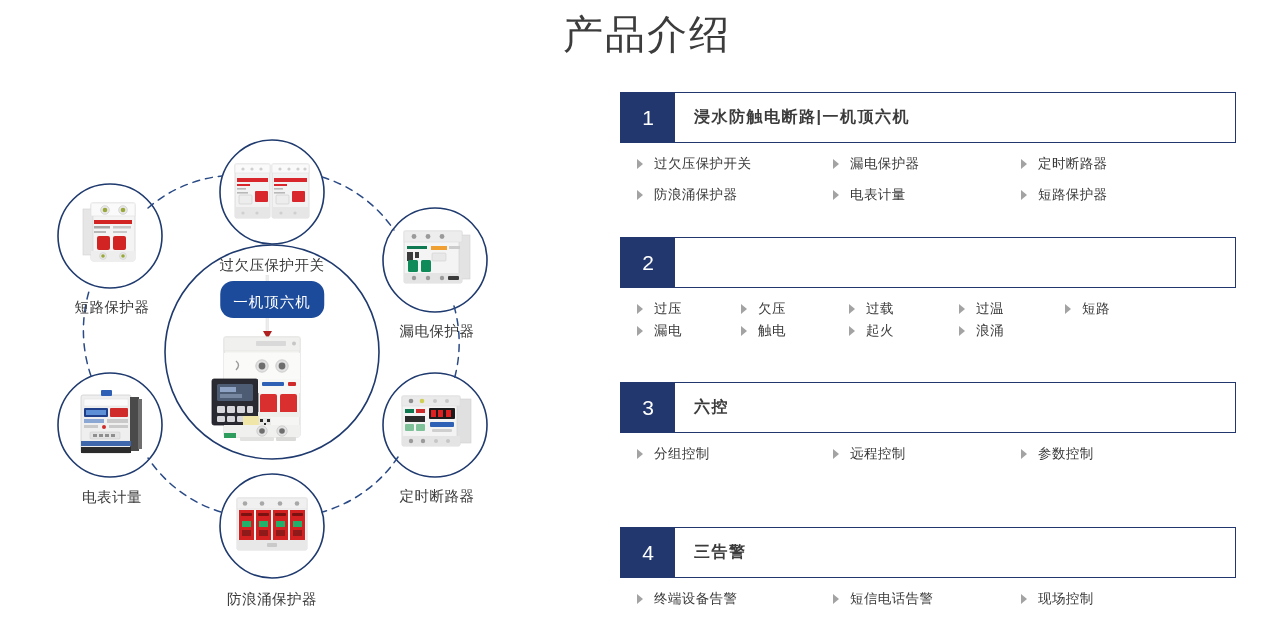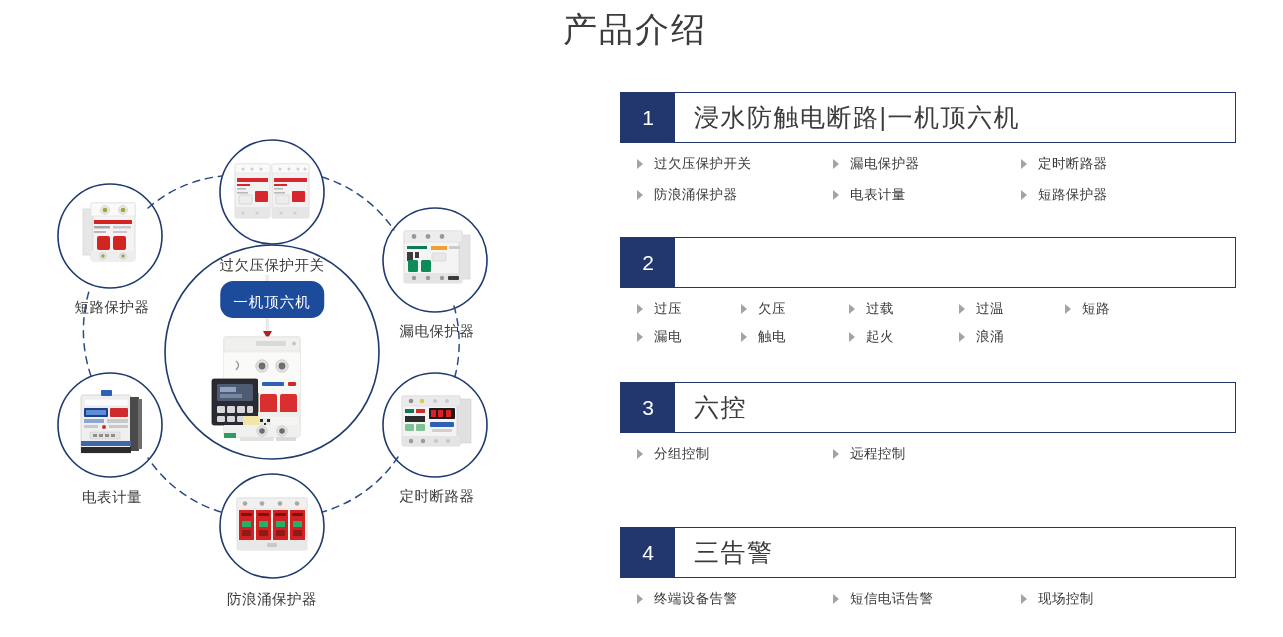--- a/index.html
+++ b/index.html
@@ -55,21 +55,21 @@
 
   
   #content-panel {
     position: absolute;
     left: 563px; top: 0;
     width: 720px; height: 637px;
   }
   #page-title {
     position: absolute;
     left: 0px; top: 7px;
-    font-size: 34px;
+    font-size: 40px;
     color: #3c3c3c;
     letter-spacing: 2px;
     font-weight: normal;
     margin: 0;
   }
 
   .section { position: absolute; left: 57px; width: 616px; }
   .section-header {
     display: flex;
     align-items: stretch;
@@ -85,32 +85,33 @@
     display: flex;
     align-items: center;
     justify-content: center;
     flex: 0 0 54px;
   }
   .section-title {
     flex: 1 1 auto;
     display: flex;
     align-items: center;
     padding-left: 19px;
-    font-size: 25px;
+    font-size: 16px;
     color: #3c3c3c;
     letter-spacing: 1.5px;
+    font-weight: bold;
   }
 
   .feature-grid {
     display: grid;
     margin-top: 10px;
     padding-left: 17px;
   }
   .grid-3 { grid-template-columns: 196px 188px 1fr; row-gap: 9px; }
-  .grid-5 { grid-template-columns: 104px 108px 110px 106px 1fr; row-gap: 6px; }
+  .grid-5 { grid-template-columns: 104px 108px 110px 106px 1fr; row-gap: 0; }
 
   .feature-item {
     display: flex;
     align-items: center;
     font-size: 13.5px;
     color: #3a3a3a;
     line-height: 22px;
     letter-spacing: 0.4px;
     white-space: nowrap;
   }
@@ -483,20 +484,24 @@
     </div>
     <div class="feature-grid grid-3">
       <div class="feature-item">
         <span class="bullet-icon"></span>
         <span>分组控制</span>
       </div>
       <div class="feature-item">
         <span class="bullet-icon"></span>
         <span>远程控制</span>
       </div>
+      <div class="feature-item">
+        <span class="bullet-icon"></span>
+        <span>参数控制</span>
+      </div>
     </div>
   </div>
 
   <div class="section" style="top:527px;">
     <div class="section-header">
       <div class="section-number">4</div>
       <div class="section-title">三告警</div>
     </div>
     <div class="feature-grid grid-3">
       <div class="feature-item">

